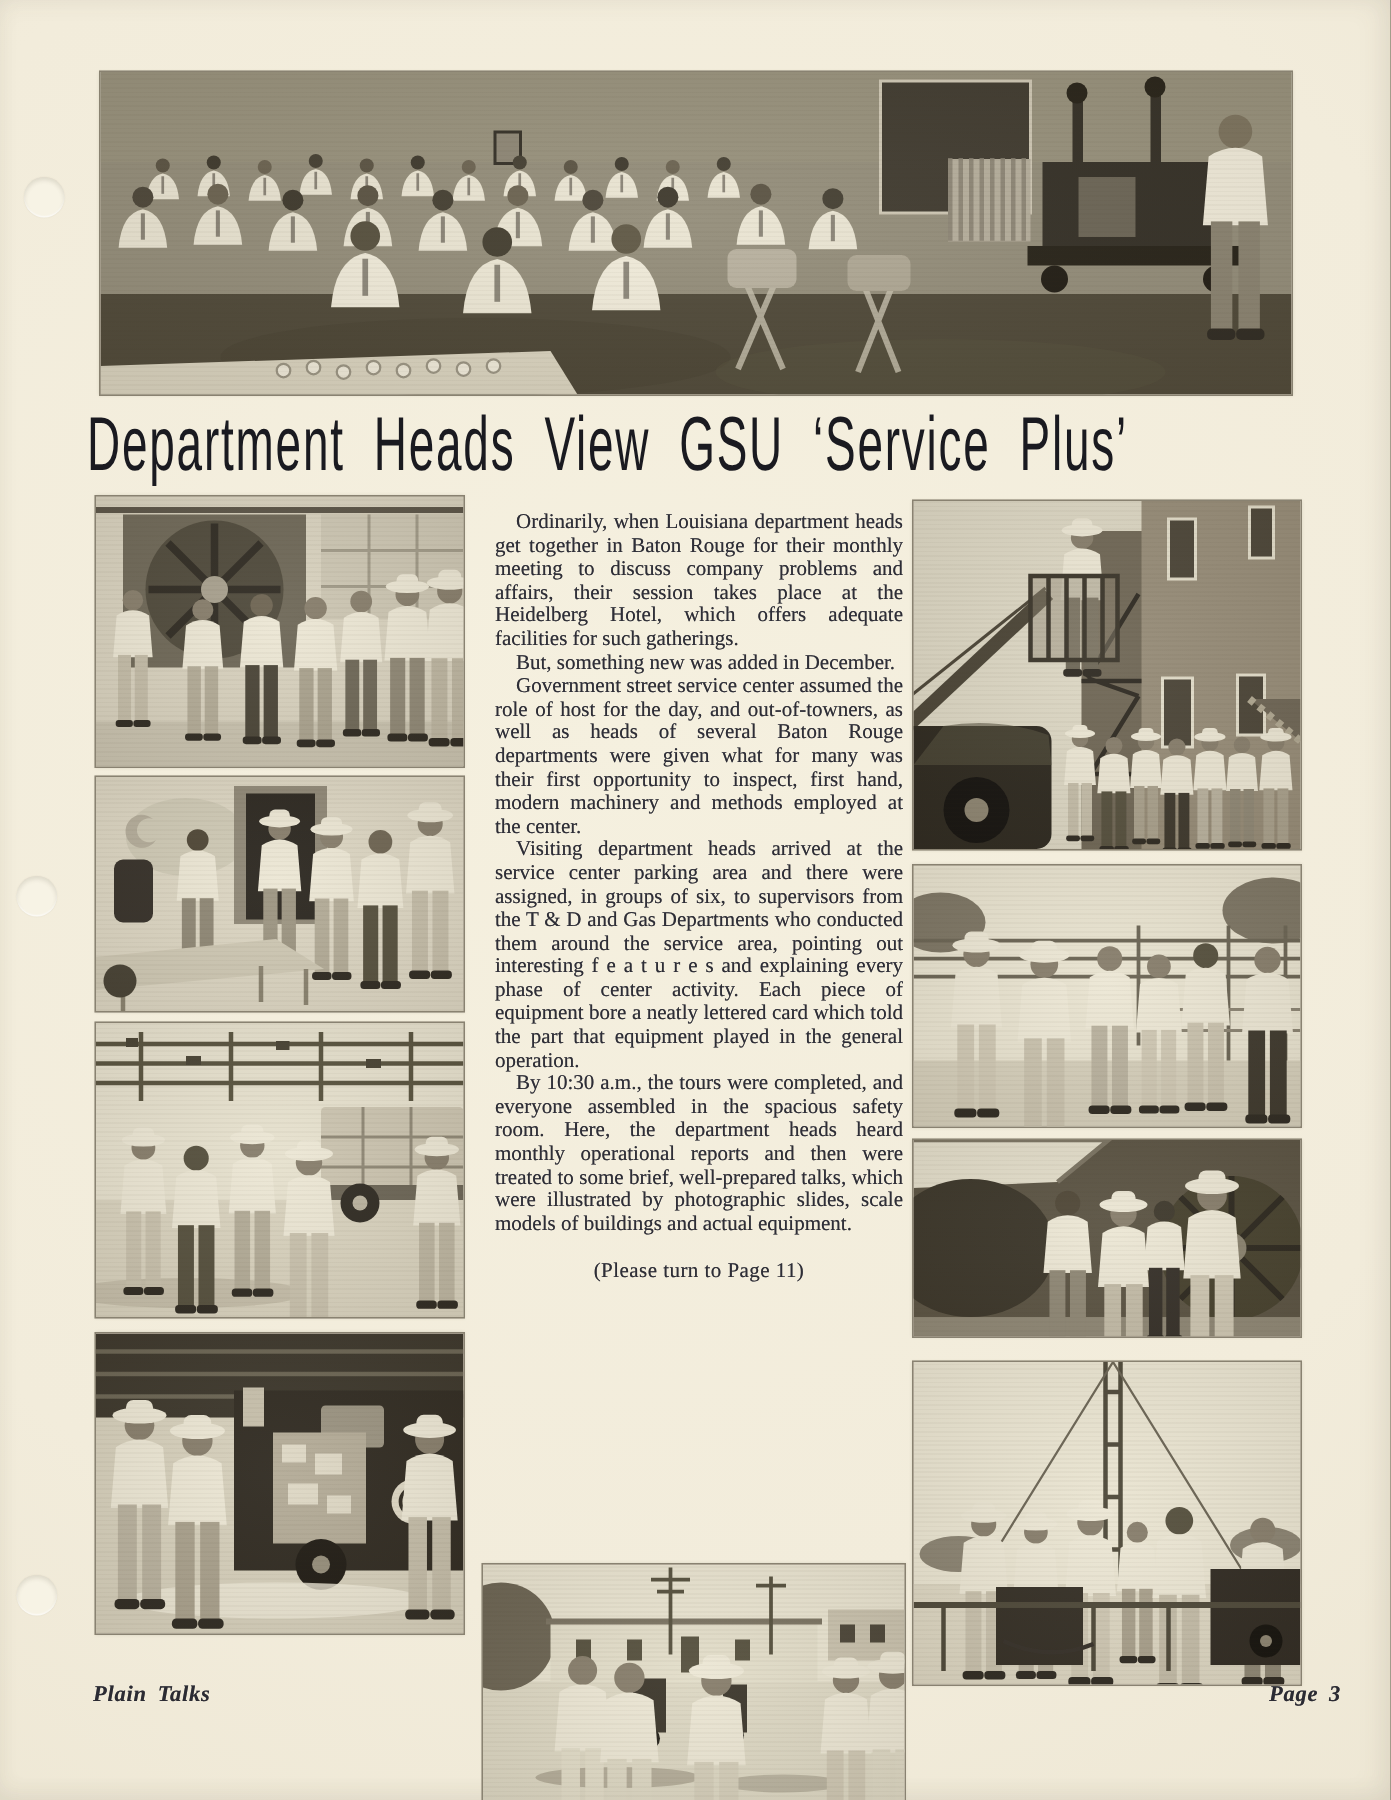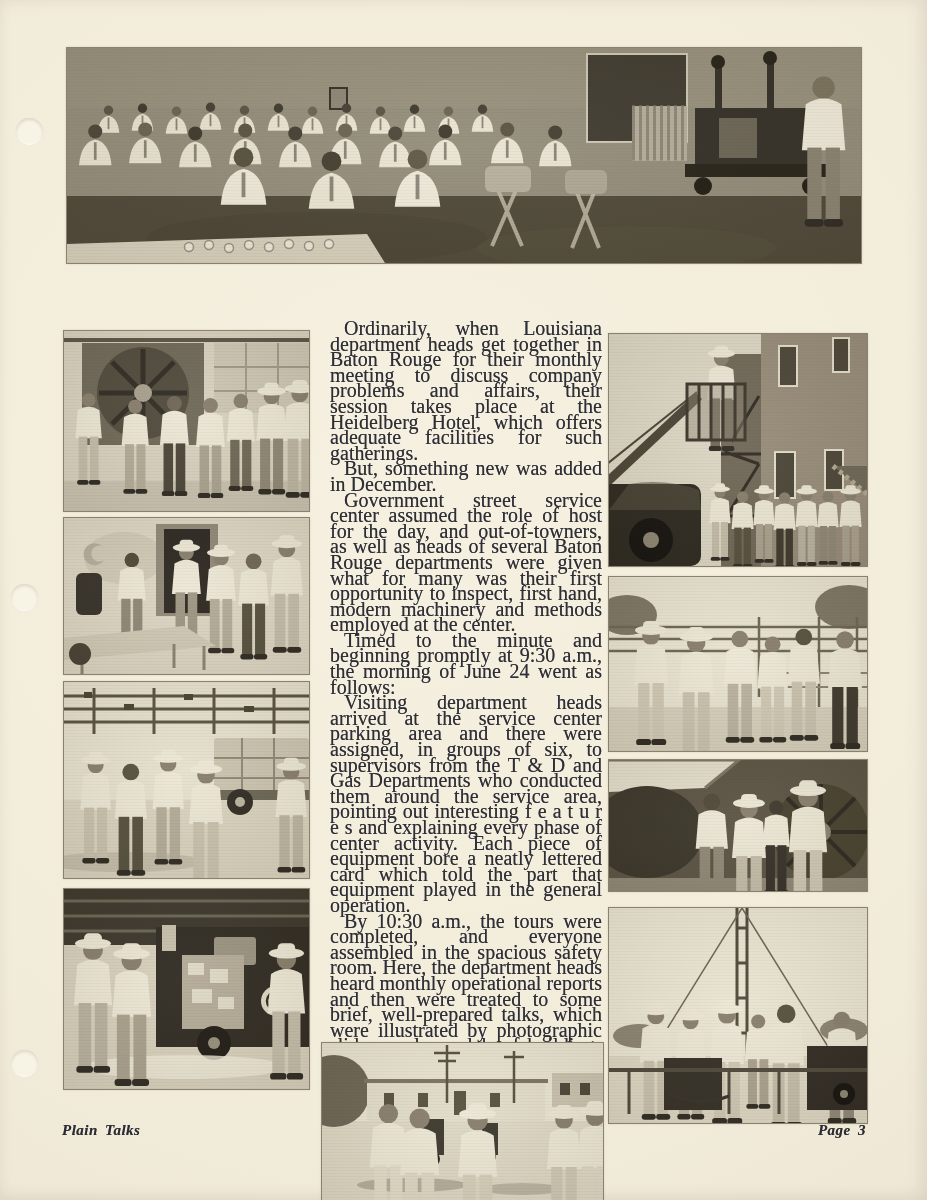--- a/index.html
+++ b/index.html
@@ -19,29 +19,29 @@
   .photo svg{display:block;width:100%;height:100%;}
   .photo::after{content:"";position:absolute;inset:0;pointer-events:none;
     background:
       repeating-linear-gradient(0deg, rgba(60,50,30,.035) 0 1px, transparent 1px 3px),
       radial-gradient(ellipse at 50% 45%, rgba(255,250,230,.05) 0%, rgba(70,58,35,.10) 100%);}
   .headline{position:absolute;left:58px;top:266px;width:860px;height:56px;margin:0;overflow:visible;}
   .headline-inner{display:inline-block;white-space:nowrap;
     font-family:"Liberation Sans", sans-serif;font-weight:500;font-size:51px;
     letter-spacing:2px;word-spacing:16px;color:#1a1a20;
     transform:scaleX(.60);transform-origin:0 50%;}
-  .bodycopy{position:absolute;left:330px;top:321px;width:272px;
-    font-size:20px;line-height:15.6px;color:#2e2e37;text-align:justify;
+  .bodycopy{position:absolute;left:330px;top:341px;width:272px;
+    font-size:14px;line-height:15.6px;color:#2e2e37;text-align:justify;
     text-shadow:0 0 .3px rgba(46,46,55,.65);hyphens:auto;-webkit-hyphens:auto;}
   .bodycopy p{margin:0;text-indent:14px;}
   .bodycopy p.continuation{text-indent:0;text-align:center;margin-top:16px;letter-spacing:.3px;}
   .footer{position:absolute;top:1122px;font-size:15px;font-style:italic;font-weight:700;
     color:#2b2b33;letter-spacing:.5px;word-spacing:3px;text-shadow:0 0 .3px rgba(43,43,51,.6);}
   .footer.left{left:62px;}
-  .footer.right{left:608px;width:258px;text-align:right;font-style:italic;}
+  .footer.right{left:636px;width:258px;text-align:right;font-style:italic;}
 </style>
 </head>
 <body>
 
 <svg width="0" height="0" style="position:absolute">
   <defs>
     <symbol id="man" viewBox="0 0 24 64" overflow="visible">
       <circle cx="12" cy="8.5" r="4.4" style="fill:var(--skin,#877e6d)"></circle>
       <rect x="8" y="1" width="8" height="5" rx="2.2" style="fill:var(--hat,#ece7d6)"></rect>
       <ellipse cx="12" cy="5.6" rx="8" ry="2.4" style="fill:var(--hat,#ece7d6)"></ellipse>
@@ -137,20 +137,23 @@
           <circle cx="162" cy="200" r="4.5"></circle>
         <circle cx="182" cy="197" r="4.5"></circle>
           <circle cx="202" cy="199" r="4.5"></circle>
           <circle cx="222" cy="196" r="4.5"></circle>
         <circle cx="242" cy="198" r="4.5"></circle>
           <circle cx="262" cy="196" r="4.5"></circle>
       </g>
     </svg>
   </figure>
 
+  <h1 class="headline">
+    <span class="headline-inner">Department Heads View GSU ‘Service Plus’</span>
+  </h1>
 
   <figure class="photo" style="left:63px;top:330px;width:245px;height:180px" aria-label="Visitors standing before a large ventilation fan inside the service center">
     <svg viewBox="0 0 245 180" preserveAspectRatio="none">
       <rect width="245" height="180" fill="#d8d2c0"></rect>
       <rect y="150" width="245" height="30" fill="#c9c3b1"></rect>
       <path d="M0 9 H245" stroke="#5a5448" stroke-width="4"></path>
       <rect x="150" y="12" width="95" height="70" fill="#ccc6b4"></rect>
       <g stroke="#a09a89" stroke-width="2">
           <path d="M150 36 H245 M150 60 H245 M182 12 V82 M214 12 V82"></path>
         </g>
@@ -245,21 +248,20 @@
       <use href="#man" width="24" height="64" transform="translate(2,42) scale(2.25)" style="--pants:#b9b2a0"></use>
       <use href="#man" width="24" height="64" transform="translate(40,52) scale(2.3)" style="--pants:#a9a18e"></use>
       <use href="#man" width="24" height="64" transform="translate(196,52) scale(2.2)" style="--pants:#c4bdaa"></use>
     </svg>
   </figure>
 
   <div class="bodycopy">
     <p>Ordinarily, when Louisiana department heads get together in Baton Rouge for their monthly meeting to discuss company problems and affairs, their session takes place at the Heidelberg Hotel, which offers adequate facilities for such gatherings.</p>
     <p>But, something new was added in December.</p>
     <p>Government street service center assumed the role of host for the day, and out-of-towners, as well as heads of several Baton Rouge departments were given what for many was their first opportunity to inspect, first hand, modern machinery and methods employed at the center.</p>
-    <p>Timed to the minute and beginning promptly at 9:30 a.m., the morning of June 24 went as follows:</p>
     <p>Visiting department heads arrived at the service center parking area and there were assigned, in groups of six, to supervisors from the T &amp; D and Gas Departments who conducted them around the service area, pointing out interesting f e a t u r e s and explaining every phase of center activity. Each piece of equipment bore a neatly lettered card which told the part that equipment played in the general operation.</p>
     <p>By 10:30 a.m., the tours were completed, and everyone assembled in the spacious safety room. Here, the department heads heard monthly operational reports and then were treated to some brief, well-prepared talks, which were illustrated by photographic slides, scale models of buildings and actual equipment.</p>
     <p class="continuation">(Please turn to Page 11)</p>
   </div>
 
   <figure class="photo" style="left:608px;top:333px;width:258px;height:232px" aria-label="Lineman demonstrating an aerial lift bucket beside the brick service building">
     <svg viewBox="0 0 258 232" preserveAspectRatio="none">
       <rect width="258" height="232" fill="#dcd7c5"></rect>
       <rect x="112" y="20" width="42" height="212" fill="#6f6757"></rect>
       <rect x="152" y="0" width="106" height="232" fill="#968c79"></rect>

